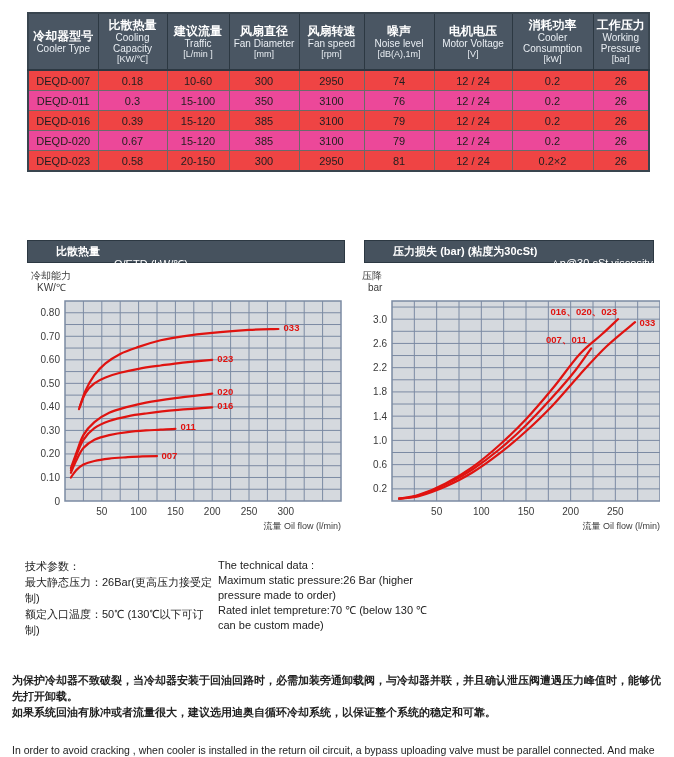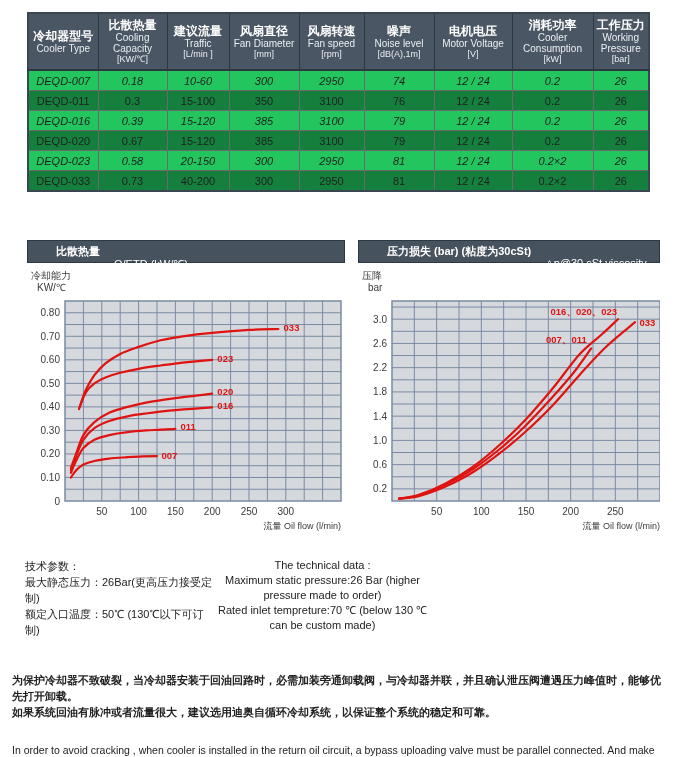--- a/index.html
+++ b/index.html
@@ -12,42 +12,42 @@
   table.spec thead th{
     background:#4a5663;color:#ffffff;font-weight:normal;
     border-right:1px solid #2c3842;border-bottom:2px solid #2c3842;
     padding:4px 1px 5px 1px;vertical-align:middle;
   }
   .th-zh{font-size:12px;font-weight:bold;line-height:14px;}
   .th-en{font-size:10px;color:#e9eef3;line-height:11px;}
   .th-unit{font-size:9px;color:#e9eef3;line-height:10px;}
   table.spec tbody td{
     border:1px solid #6a6a6a;text-align:center;font-size:11px;color:#1f1f1f;
-    height:19px;padding:0 2px;background:#15803d;
+    height:19px;padding:0 2px;background:#ec4899;
   }
-  table.spec tbody tr.alt td{background:#22c55e;font-style:italic;}
+  table.spec tbody tr.alt td{background:#ef4444;}
 
   
   .charts-row{position:absolute;left:27px;top:240px;width:633px;display:flex;}
   .chart-block{display:flex;flex-direction:column;}
   .chart-block.left{width:318px;margin-right:13px;}
-  .chart-block.right{width:302px;}
+  .chart-block.right{width:302px;align-items:center;}
   .chart-title-bar{
     height:23px;background:#46525e;border:1px solid #2c3842;
     color:#fff;display:flex;align-items:center;padding-left:28px;box-sizing:border-box;
   }
   .chart-title-bar .t-zh{font-size:11px;font-weight:bold;margin-right:14px;white-space:nowrap;}
   .chart-title-bar .t-en{font-size:11px;white-space:nowrap;margin-top:24px;}
   .chart-block svg{margin-top:4px;display:block;}
   svg text{font-family:"Liberation Sans",sans-serif;}
 
   
   .tech-row{position:absolute;left:25px;top:550px;display:flex;align-items:flex-start;margin-top:8px;}
   .tech-zh{width:193px;font-size:11px;color:#222;line-height:16px;}
-  .tech-en{font-size:11px;color:#222;line-height:15px;text-align:center;}
+  .tech-en{font-size:11px;color:#222;line-height:15px;}
 
   
   .notes{position:absolute;left:12px;top:672px;width:652px;}
   .notes-zh{font-size:11px;font-weight:bold;color:#222;line-height:16px;margin-bottom:24px;}
   .notes-en{font-size:10.5px;color:#222;line-height:13.5px;}
   .notes-en p{margin:0;}
 </style>
 </head>
 <body>
 
@@ -156,31 +156,20 @@
             <td>3100</td>
             <td>79</td>
             <td>12 / 24</td>
             <td>0.2</td>
             <td>26</td>
           </tr>
           <tr class="alt">
             <td>DEQD-023</td>
             <td>0.58</td>
             <td>20-150</td>
-            <td>300</td>
-            <td>2950</td>
-            <td>81</td>
-            <td>12 / 24</td>
-            <td>0.2×2</td>
-            <td>26</td>
-          </tr>
-          <tr>
-            <td>DEQD-033</td>
-            <td>0.73</td>
-            <td>40-200</td>
             <td>300</td>
             <td>2950</td>
             <td>81</td>
             <td>12 / 24</td>
             <td>0.2×2</td>
             <td>26</td>
           </tr>
         </tbody>
     </table>
   </div>

